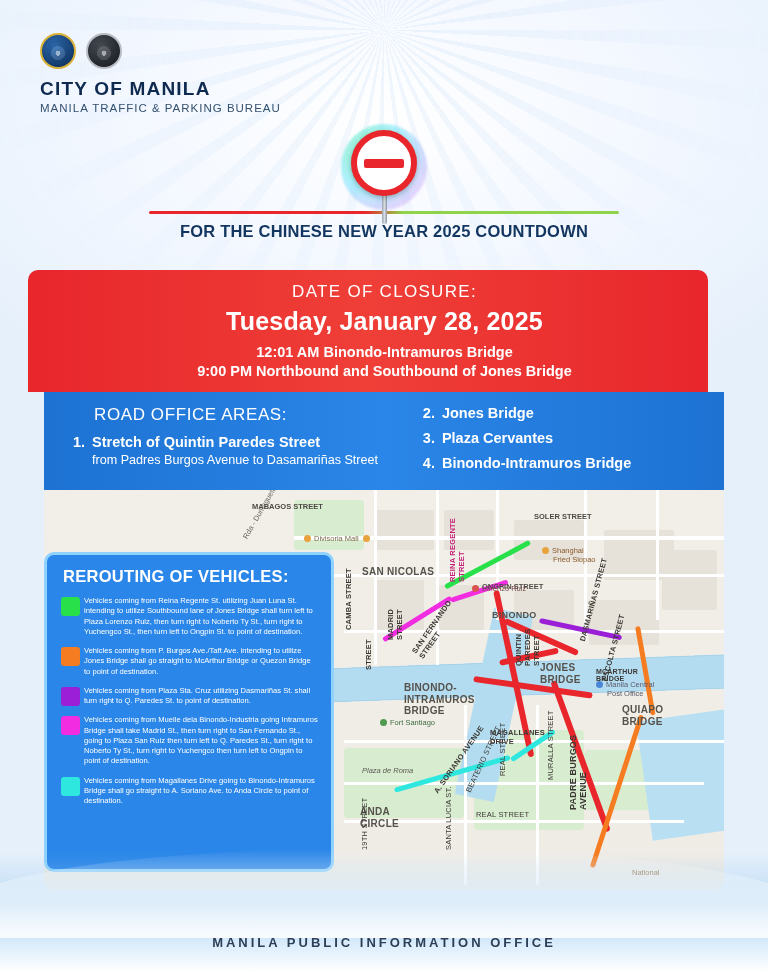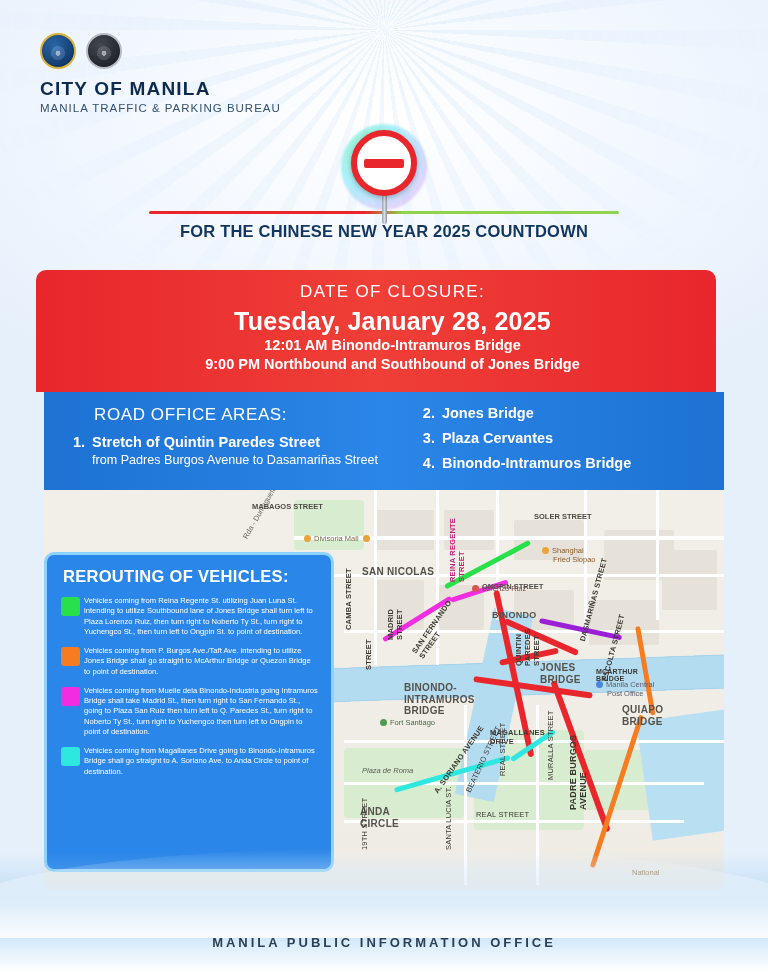--- a/index.html
+++ b/index.html
@@ -60,28 +60,28 @@
   .noentry .pole { position:absolute; left:35px; top:58px; width:5px; height:38px; background:linear-gradient(90deg,#9aa3ad,#d7dde3,#8a939d); border-radius:2px;}
   .noentry .disc { position:absolute; left:4px; top:2px; width:66px; height:66px; border-radius:50%;
       background:#ffffff; border:6px solid #e8262c; box-shadow:0 2px 5px rgba(0,0,0,.25);}
   .noentry .bar { position:absolute; left:17px; top:31px; width:40px; height:9px; background:#e8262c; border-radius:2px;}
   .roadclosure { font-size:54px; font-weight:bold; letter-spacing:-0.5px; color:#e8262c; line-height:1; text-shadow:0 1px 0 #fff;}
   .rule { width:470px; height:3px; margin:9px auto 8px; background:linear-gradient(90deg,#e8262c 0 46%, #8fd44b 54% 100%); border-radius:2px;}
   .subtitle { font-size:16.5px; font-weight:bold; color:#12365f; letter-spacing:.2px;}
 
   
   .panel-date {
-    position:absolute; left:36px; top:270px; width:680px; height:122px;
+    position:absolute; left:28px; top:270px; width:680px; height:122px;
     background:linear-gradient(90deg,#e8262c 0%, #ef3f37 50%, #e8262c 100%);
     color:#fff; text-align:center; padding-top:12px;
     border-top-left-radius:10px; border-top-right-radius:10px;padding-left:33px;
   }
   .panel-date .lbl { font-size:17px; letter-spacing:1.3px; }
   .panel-date .big { font-size:25px; font-weight:bold; margin-top:5px; letter-spacing:.2px;}
-  .panel-date .t1, .panel-date .t2 { font-size:14.5px; font-weight:bold; margin-top:1px;}
+  .panel-date .t1, .panel-date .t2 { font-size:14.5px; font-weight:bold; margin-top:8px;}
   .panel-date .t2 { margin-top:3px;}
 
   .panel-areas {
     position:absolute; left:44px; top:392px; width:680px; height:98px;
     background:linear-gradient(90deg,#1d72d2 0%,#2a86e8 50%,#1d72d2 100%);
     color:#fff; padding:10px 26px 0 26px;
     display:flex; gap:10px;
   }
   .areas-left { width:55%; }
   .areas-right { width:45%; padding-top:2px;}
@@ -306,20 +306,24 @@
 
     <div class="rr-item">
       <div class="swatch" style="background:#27e04a;"></div>
       <div class="rr-text">Vehicles coming from Reina Regente St. utilizing Juan Luna St. intending to utilize Southbound lane of Jones Bridge shall turn left to Plaza Lorenzo Ruiz, then turn right to Noberto Ty St., turn right to Yuchengco St., then turn left to Ongpin St. to point of destination.</div>
     </div>
     <div class="rr-item">
       <div class="swatch" style="background:#f57c20;"></div>
       <div class="rr-text">Vehicles coming from P. Burgos Ave./Taft Ave. intending to utilize Jones Bridge shall go straight to McArthur Bridge or Quezon Bridge to point of destination.</div>
     </div>
     <div class="rr-item">
+      <div class="swatch" style="background:#9b1fd6;"></div>
+      <div class="rr-text">Vehicles coming from Plaza Sta. Cruz utilizing Dasmariñas St. shall turn right to Q. Paredes St. to point of destination.</div>
+    </div>
+    <div class="rr-item">
       <div class="swatch" style="background:#f22ce0;"></div>
       <div class="rr-text">Vehicles coming from Muelle dela Binondo-Industria going Intramuros Bridge shall take Madrid St., then turn right to San Fernando St., going to Plaza San Ruiz then turn left to Q. Paredes St., turn right to Noberto Ty St., turn right to Yuchengco then turn left to Ongpin to point of destination.</div>
     </div>
     <div class="rr-item">
       <div class="swatch" style="background:#2ee8e0;"></div>
       <div class="rr-text">Vehicles coming from Magallanes Drive going to Binondo-Intramuros Bridge shall go straight to A. Soriano Ave. to Anda Circle to point of destination.</div>
     </div>
   </div>
 
   <div class="bottom-wave"></div>

